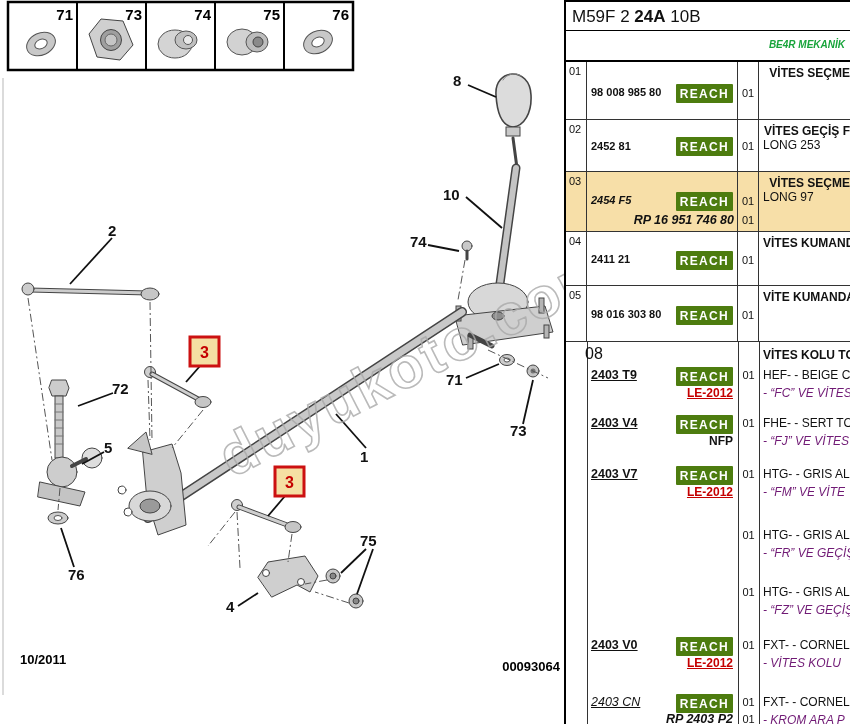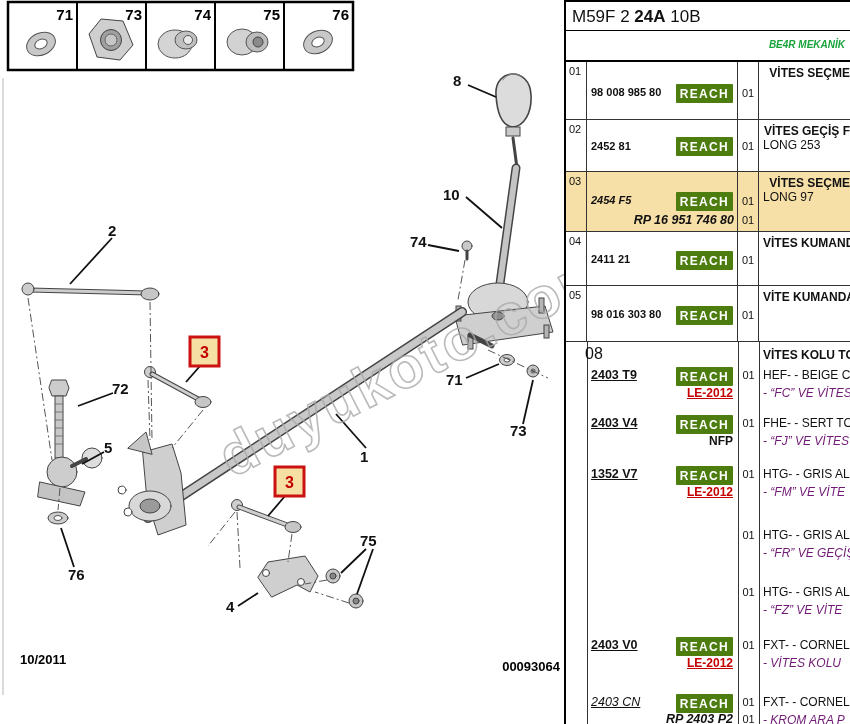--- a/index.html
+++ b/index.html
@@ -328,34 +328,34 @@
       <span class="g-desc" style="top:26px">HEF- - BEIGE C</span>
       <span class="g-desc green" style="top:44px">- “FC” VE VİTES</span>
 
       <span class="g-part" style="top:74px">2403 V4</span>
       <span class="reach g-badge" style="top:73px">REACH</span>
       <span class="g-note" style="top:92px">NFP</span>
       <span class="g-qty" style="top:75px">01</span>
       <span class="g-desc" style="top:74px">FHE- - SERT TO</span>
       <span class="g-desc green" style="top:92px">- “FJ” VE VİTES</span>
 
-      <span class="g-part" style="top:125px">1352 V7</span>
+      <span class="g-part" style="top:125px">2403 V7</span>
       <span class="reach g-badge" style="top:124px">REACH</span>
       <span class="g-note red" style="top:143px">LE-2012</span>
       <span class="g-qty" style="top:126px">01</span>
       <span class="g-desc" style="top:125px">HTG- - GRIS AL</span>
       <span class="g-desc green" style="top:143px">- “FM” VE VİTE</span>
 
       <span class="g-qty" style="top:187px">01</span>
       <span class="g-desc" style="top:186px">HTG- - GRIS AL</span>
       <span class="g-desc green" style="top:204px">- “FR” VE GEÇİŞ</span>
 
       <span class="g-qty" style="top:244px">01</span>
       <span class="g-desc" style="top:243px">HTG- - GRIS AL</span>
-      <span class="g-desc green" style="top:261px">- “FZ” VE VİTE</span>
+      <span class="g-desc green" style="top:261px">- “FZ” VE GEÇİŞ</span>
 
       <span class="g-part" style="top:296px">2403 V0</span>
       <span class="reach g-badge" style="top:295px">REACH</span>
       <span class="g-note red" style="top:314px">LE-2012</span>
       <span class="g-qty" style="top:297px">01</span>
       <span class="g-desc" style="top:296px">FXT- - CORNEL</span>
       <span class="g-desc green" style="top:314px">- VİTES KOLU</span>
 
       <span class="g-part it2" style="top:353px">2403 CN</span>
       <span class="reach g-badge" style="top:352px">REACH</span>

